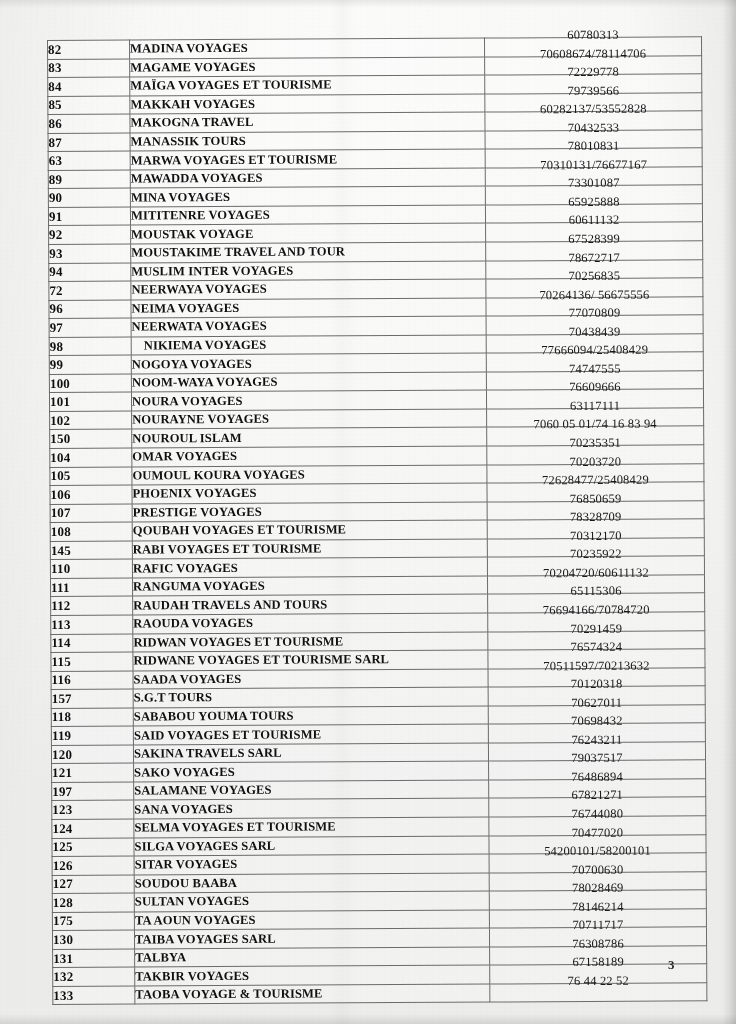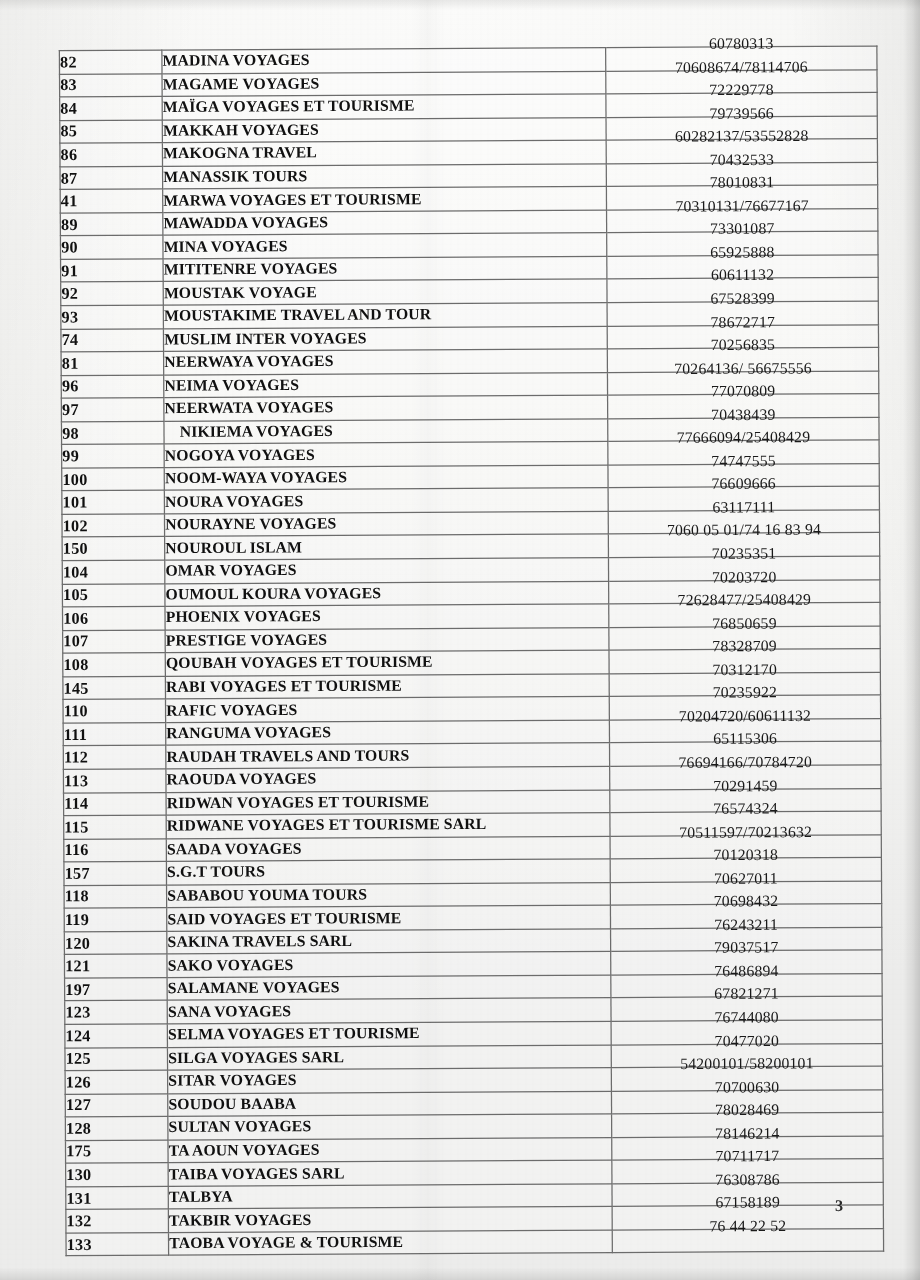--- a/index.html
+++ b/index.html
@@ -159,21 +159,21 @@
             </td>
           </tr>
           <tr>
             <td class="c-num">87</td>
             <td class="c-name">MANASSIK TOURS</td>
             <td class="c-phone">
               <span class="ph">70432533</span>
             </td>
           </tr>
           <tr>
-            <td class="c-num">41</td>
+            <td class="c-num">63</td>
             <td class="c-name">MARWA VOYAGES ET TOURISME</td>
             <td class="c-phone">
               <span class="ph">78010831</span>
             </td>
           </tr>
           <tr>
             <td class="c-num">89</td>
             <td class="c-name">MAWADDA VOYAGES</td>
             <td class="c-phone">
               <span class="ph">70310131/76677167</span>
@@ -201,28 +201,28 @@
             </td>
           </tr>
           <tr>
             <td class="c-num">93</td>
             <td class="c-name">MOUSTAKIME TRAVEL AND TOUR</td>
             <td class="c-phone">
               <span class="ph">67528399</span>
             </td>
           </tr>
           <tr>
-            <td class="c-num">74</td>
+            <td class="c-num">94</td>
             <td class="c-name">MUSLIM INTER VOYAGES</td>
             <td class="c-phone">
               <span class="ph">78672717</span>
             </td>
           </tr>
           <tr>
-            <td class="c-num">81</td>
+            <td class="c-num">72</td>
             <td class="c-name">NEERWAYA VOYAGES</td>
             <td class="c-phone">
               <span class="ph">70256835</span>
             </td>
           </tr>
           <tr>
             <td class="c-num">96</td>
             <td class="c-name">NEIMA VOYAGES</td>
             <td class="c-phone">
               <span class="ph">70264136/ 56675556</span>

